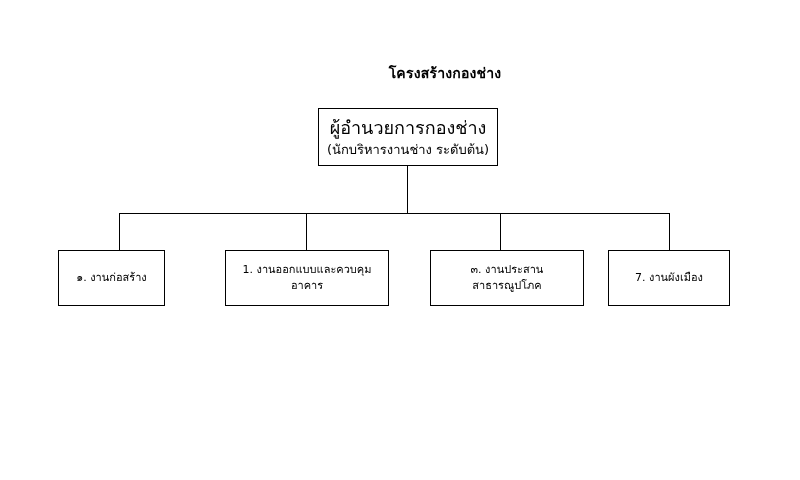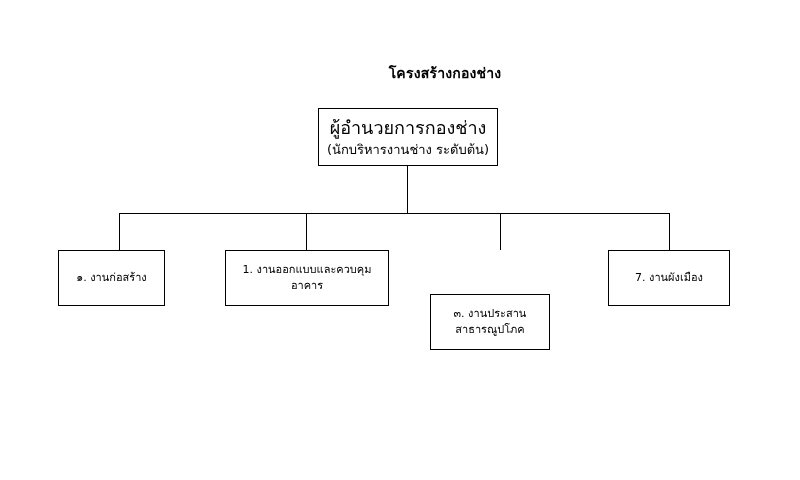--- a/index.html
+++ b/index.html
@@ -57,21 +57,21 @@
   .leaf {
     height: 56px;
     font-size: 11px;
   }
   .leaf .line1 {
     font-size: 11px;
     padding: 0 6px;
   }
   .leaf-1 { left: 58px;  top: 250px; width: 107px; }
   .leaf-2 { left: 225px; top: 250px; width: 164px; }
-  .leaf-3 { left: 430px; top: 250px; width: 120px; margin-top: 44px; }
+  .leaf-3 { left: 430px; top: 250px; width: 154px; }
   .leaf-4 { left: 608px; top: 250px; width: 122px; }
 
   .connector {
     position: absolute;
     background: #000000;
   }
   .v-root   { left: 407px; top: 166px;  width: 1px;  height: 48px; }
   .h-bus    { left: 119px; top: 213px;  width: 551px; height: 1px; }
   .v-1      { left: 119px; top: 213px;  width: 1px;  height: 37px; }
   .v-2      { left: 306px; top: 213px;  width: 1px;  height: 37px; }

